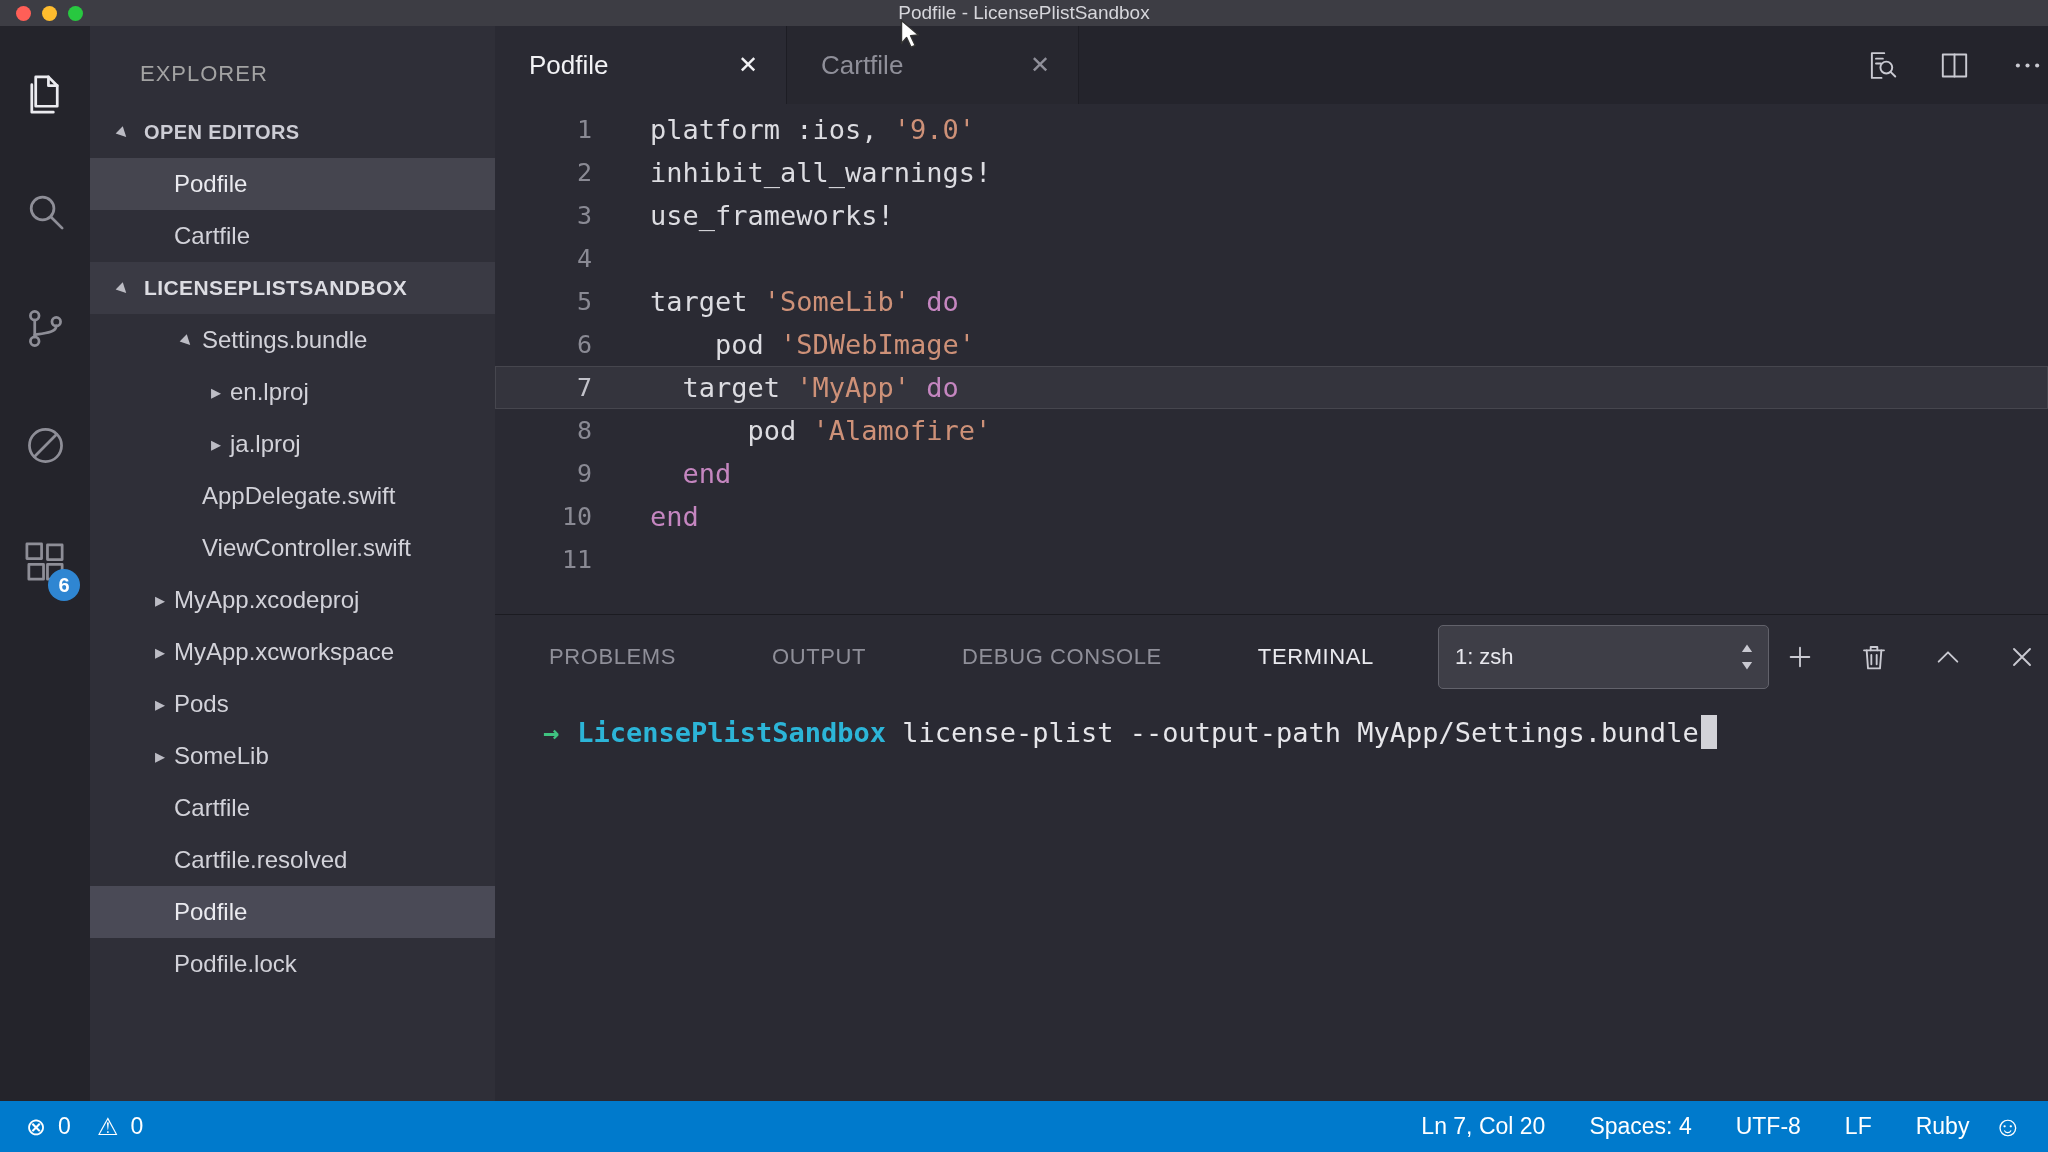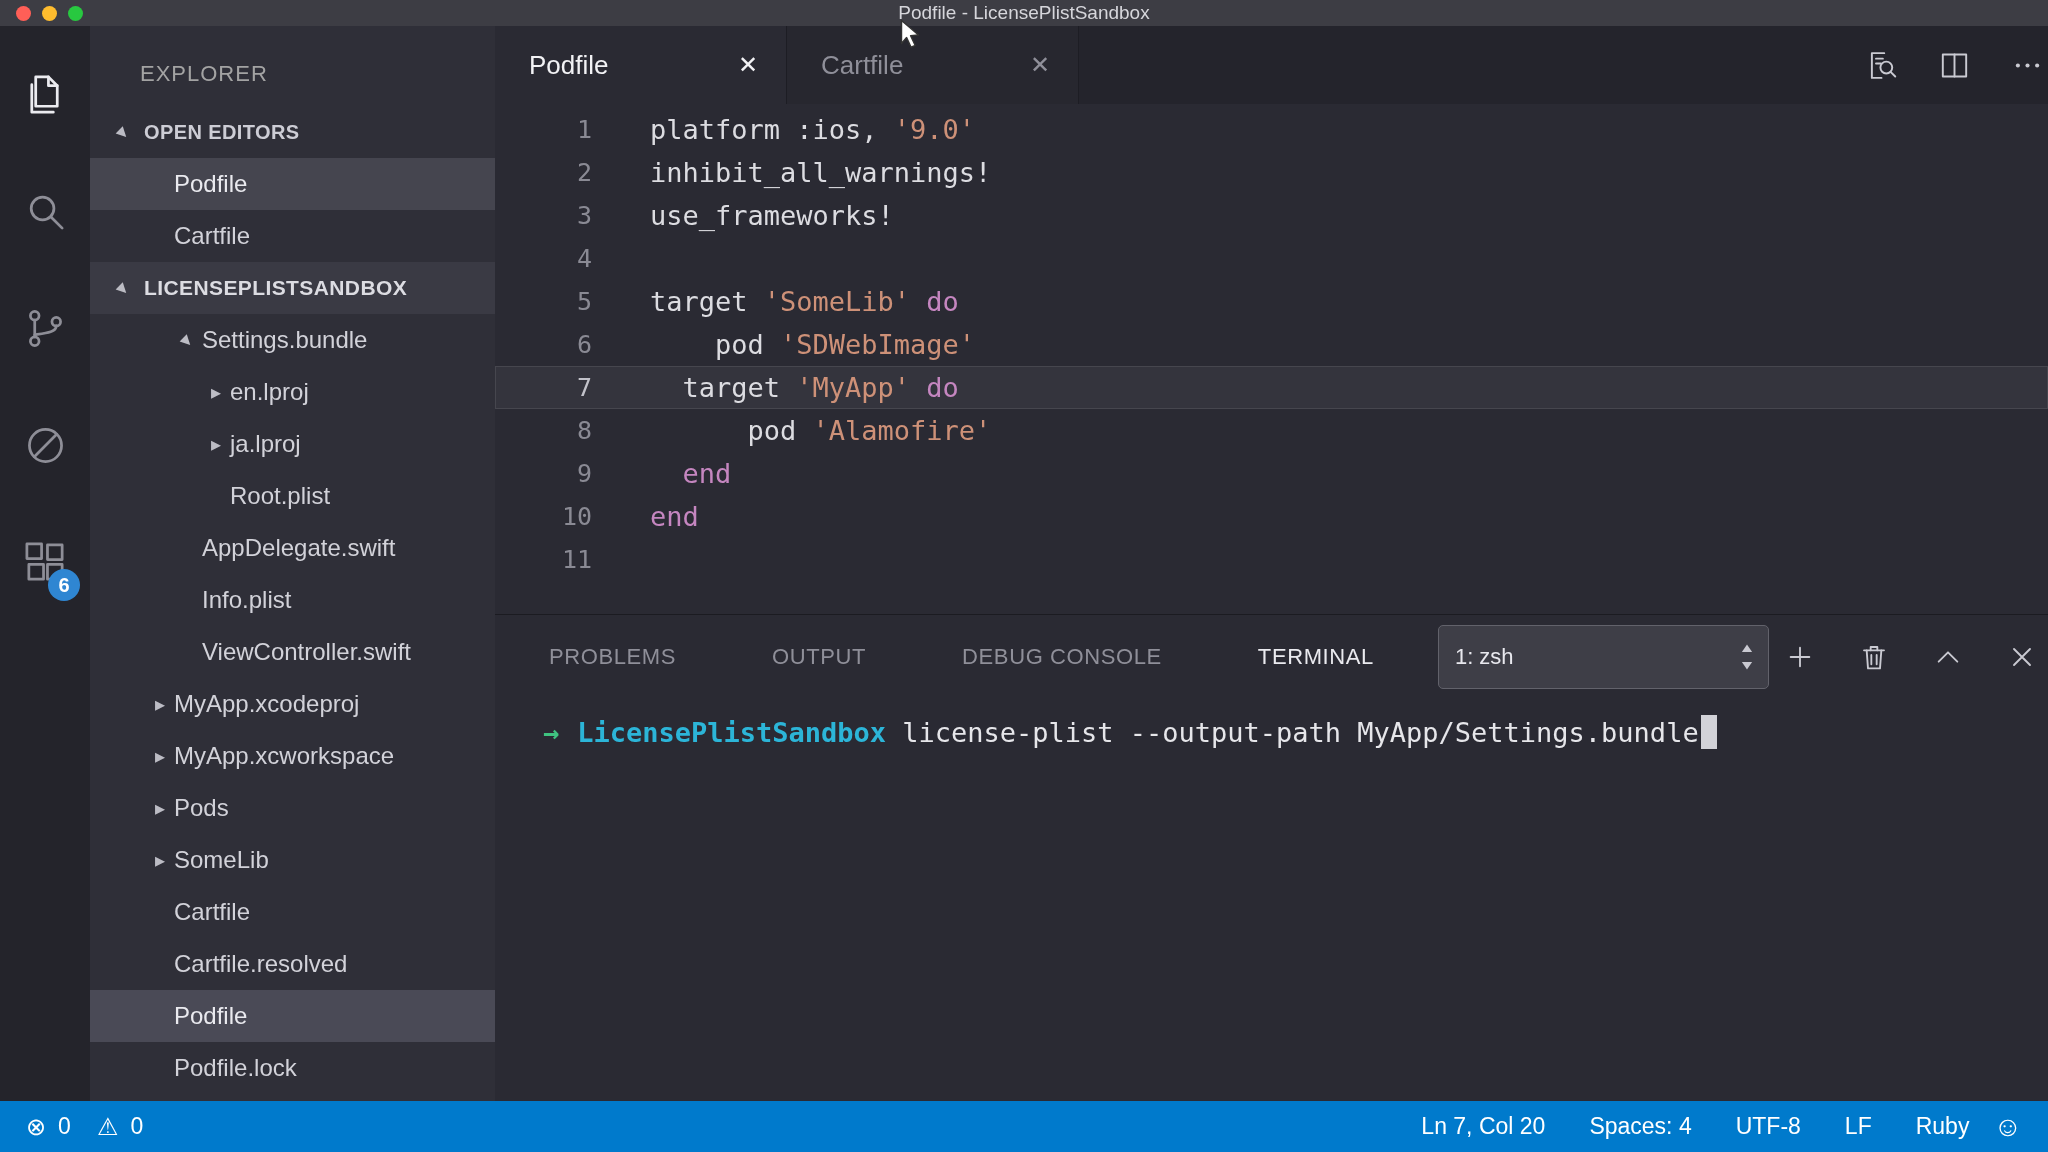--- a/index.html
+++ b/index.html
@@ -155,31 +155,23 @@
             <span class="label">Settings.bundle</span>
           </div>
           <div class="row tree-row" style="padding-left: 112px;">
             <span class="twisty">▸</span>
             <span class="label">en.lproj</span>
           </div>
           <div class="row tree-row" style="padding-left: 112px;">
             <span class="twisty">▸</span>
             <span class="label">ja.lproj</span>
           </div>
-          <div class="row tree-row" style="padding-left: 112px;">
-            <span class="twisty"></span>
-            <span class="label">Root.plist</span>
-          </div>
           <div class="row tree-row" style="padding-left: 84px;">
             <span class="twisty"></span>
             <span class="label">AppDelegate.swift</span>
-          </div>
-          <div class="row tree-row" style="padding-left: 84px;">
-            <span class="twisty"></span>
-            <span class="label">Info.plist</span>
           </div>
           <div class="row tree-row" style="padding-left: 84px;">
             <span class="twisty"></span>
             <span class="label">ViewController.swift</span>
           </div>
           <div class="row tree-row" style="padding-left: 56px;">
             <span class="twisty">▸</span>
             <span class="label">MyApp.xcodeproj</span>
           </div>
           <div class="row tree-row" style="padding-left: 56px;">

